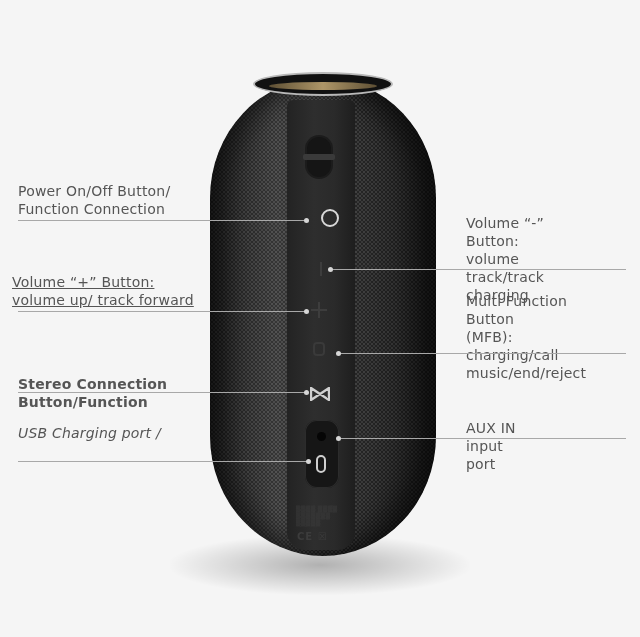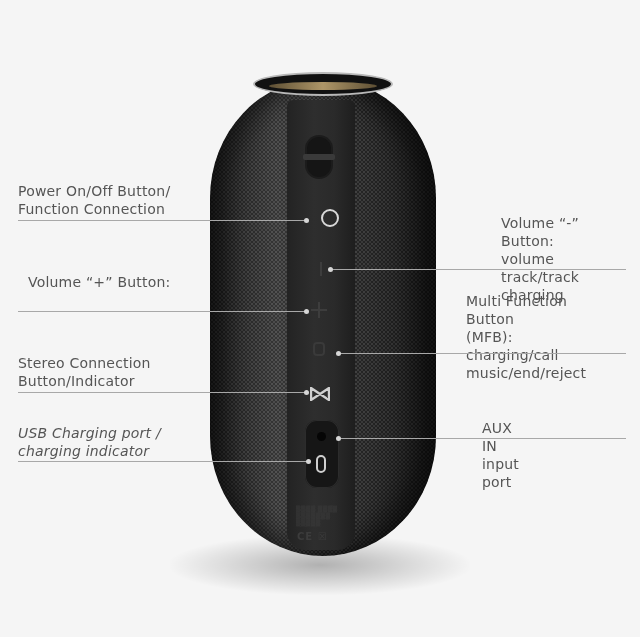--- a/index.html
+++ b/index.html
@@ -163,55 +163,55 @@
   </div>
   <div class="ce-mark">CE ☒</div>
 
   <div class="label" style="left:18px; top:182px;">
     <div>Power On/Off Button/</div>
     <div>Function Connection</div>
   </div>
   <div class="line" style="left:18px; top:220px; width:288px;"></div>
   <div class="dot" style="left:304px; top:218px;"></div>
 
-  <div class="label" style="left:28px; top:273px;">
+  <div class="label" style="left:12px; top:273px;text-decoration:underline;">
     <div>Volume “+” Button:</div>
+    <div>volume up/ track forward</div>
   </div>
   <div class="line" style="left:18px; top:311px; width:288px;"></div>
   <div class="dot" style="left:304px; top:309px;"></div>
 
-  <div class="label" style="left:18px; top:354px;">
+  <div class="label" style="left:18px; top:375px;font-weight:bold;">
     <div>Stereo Connection</div>
-    <div>Button/Indicator</div>
+    <div>Button/Function</div>
   </div>
   <div class="line" style="left:18px; top:392px; width:288px;"></div>
   <div class="dot" style="left:304px; top:390px;"></div>
 
   <div class="label" style="left:18px; top:424px;font-style:italic;">
     <div>USB Charging port /</div>
-    <div>charging indicator</div>
   </div>
   <div class="line" style="left:18px; top:461px; width:290px;"></div>
   <div class="dot" style="left:306px; top:459px;"></div>
 
-  <div class="label" style="left:466px; top:214px;margin-left:35px;">
+  <div class="label" style="left:466px; top:214px;">
     <div>Volume “-” Button:</div>
     <div>volume track/track</div>
     <div>charging</div>
   </div>
   <div class="dot" style="left:328px; top:267px;"></div>
   <div class="line" style="left:330px; top:269px; width:296px;"></div>
 
   <div class="label" style="left:466px; top:292px;">
     <div>Multi Function Button</div>
     <div>(MFB): charging/call</div>
     <div>music/end/reject</div>
   </div>
   <div class="dot" style="left:336px; top:351px;"></div>
   <div class="line" style="left:338px; top:353px; width:288px;"></div>
 
-  <div class="label" style="left:466px; top:419px;margin-left:16px;">
+  <div class="label" style="left:466px; top:419px;">
     <div>AUX IN input port</div>
   </div>
   <div class="dot" style="left:336px; top:436px;"></div>
   <div class="line" style="left:338px; top:438px; width:288px;"></div>
 
 </div>
 
 </body></html>

